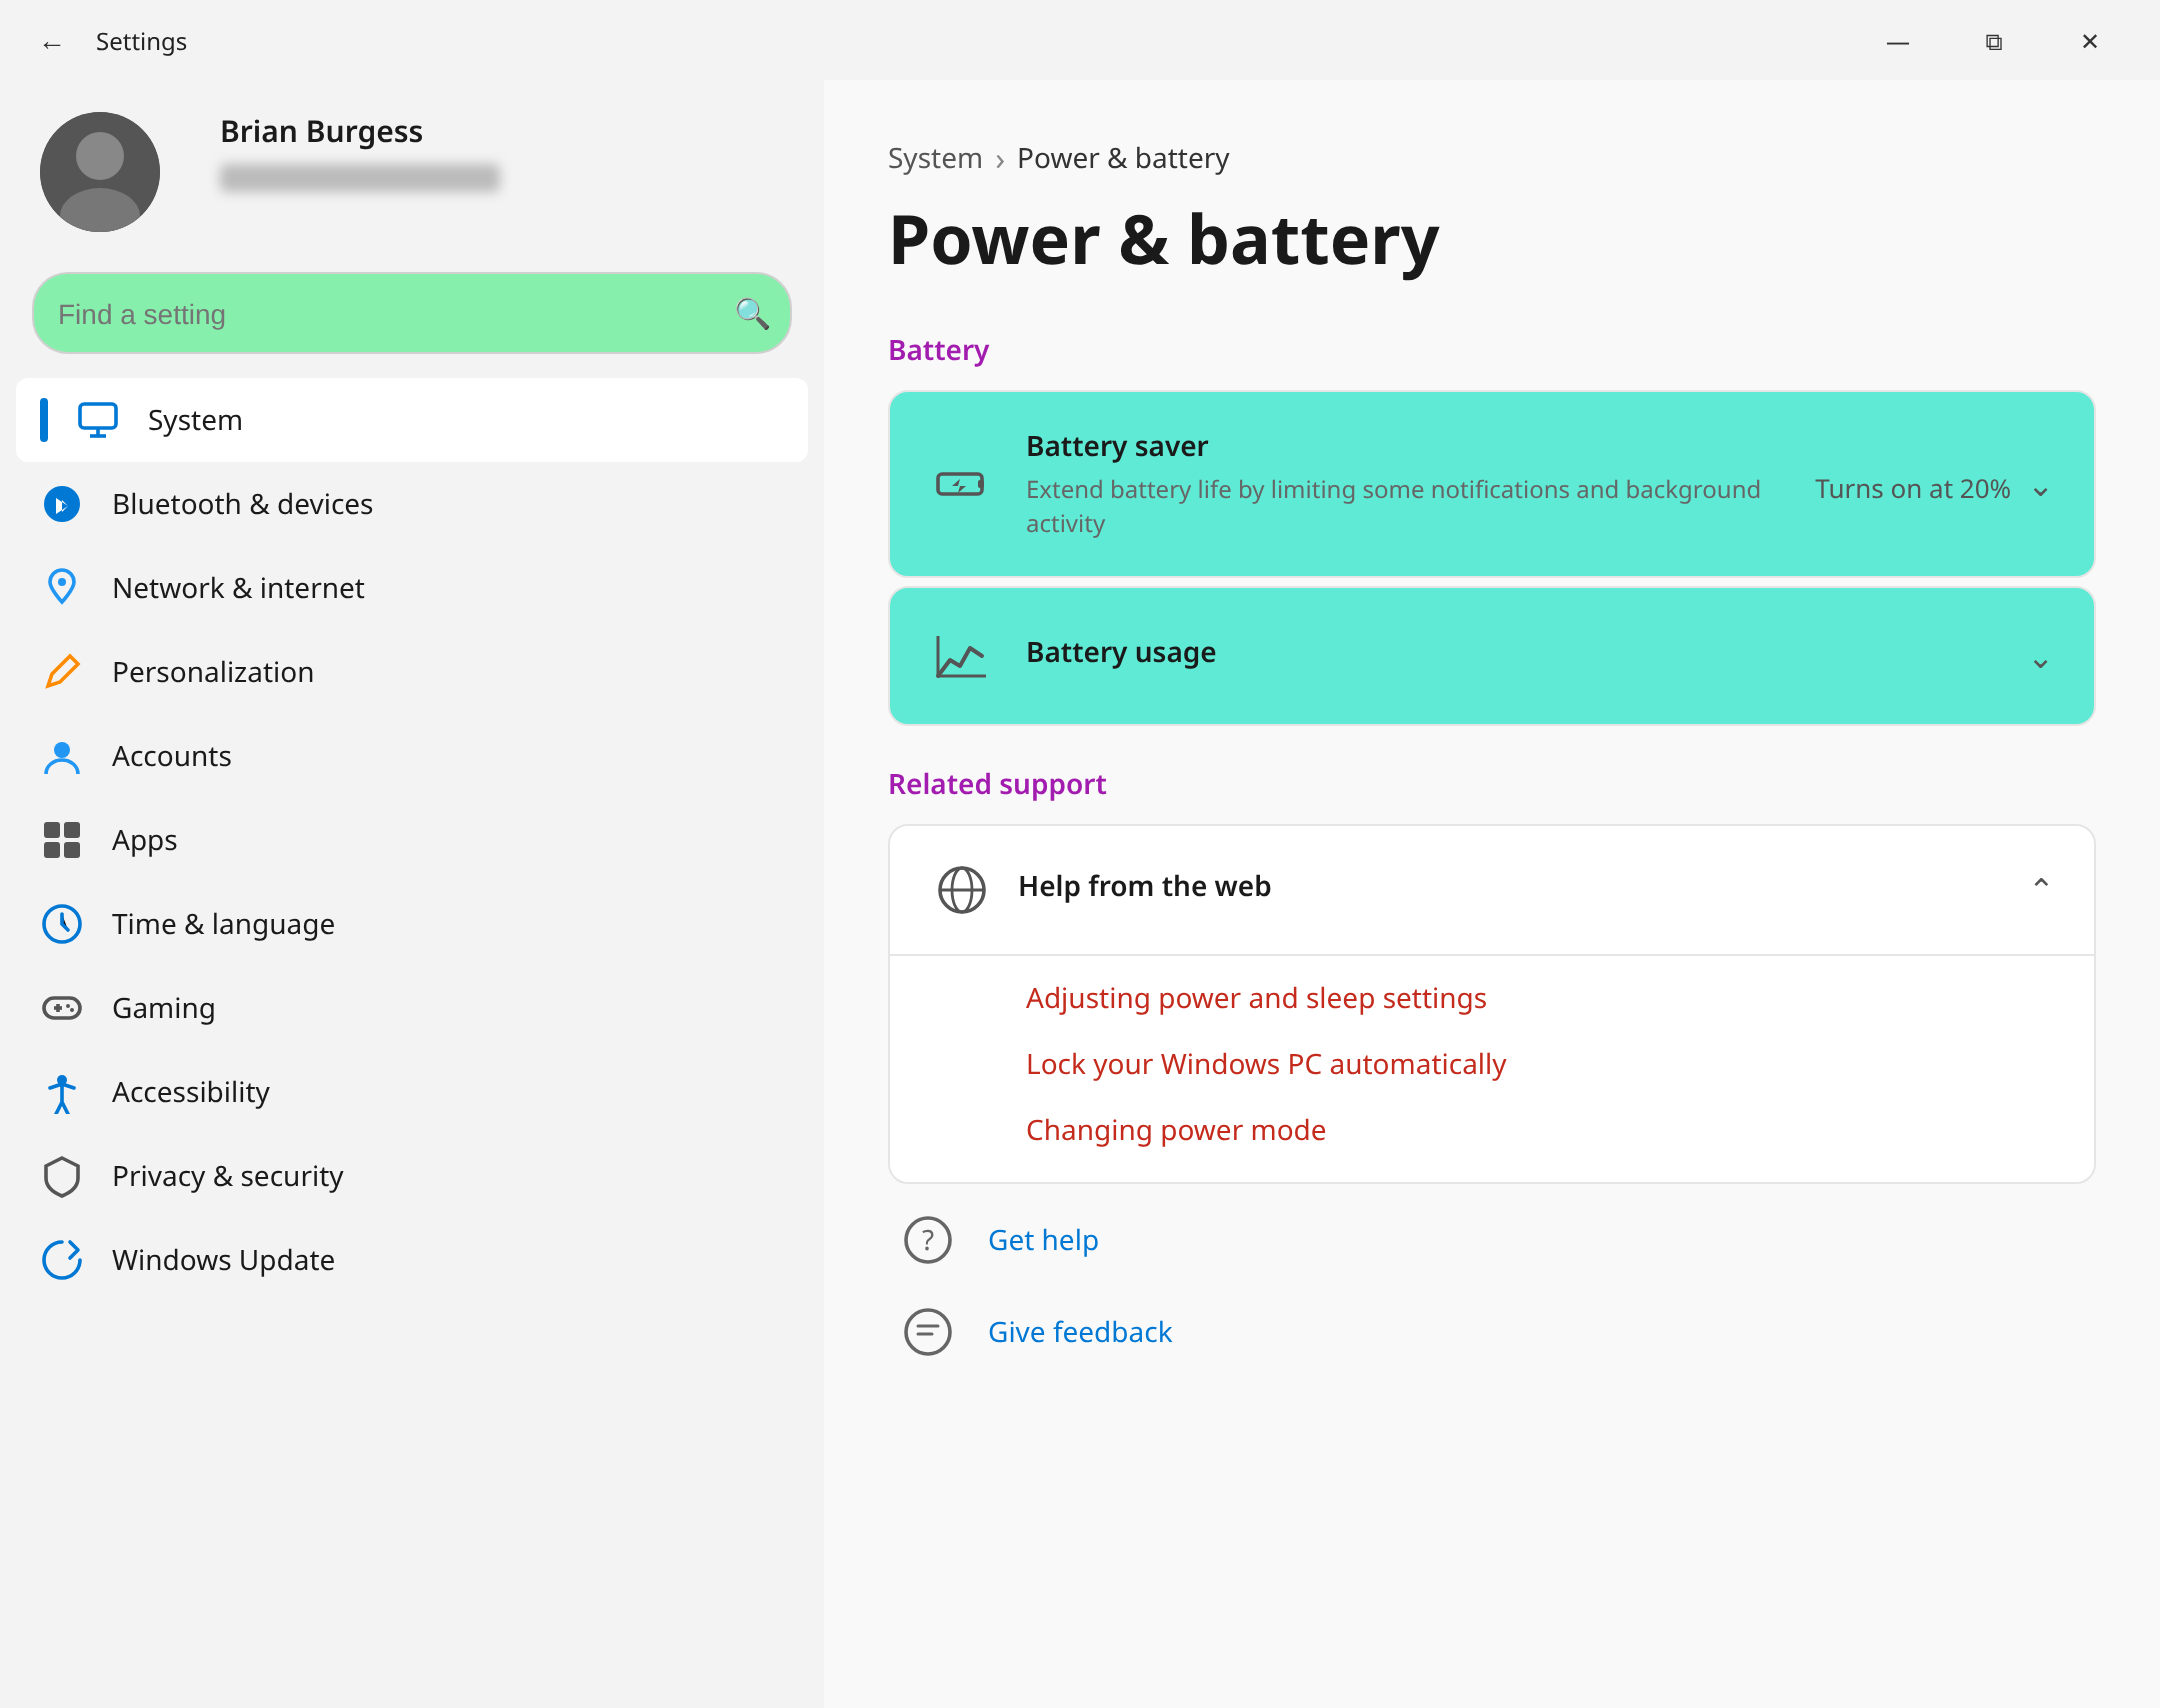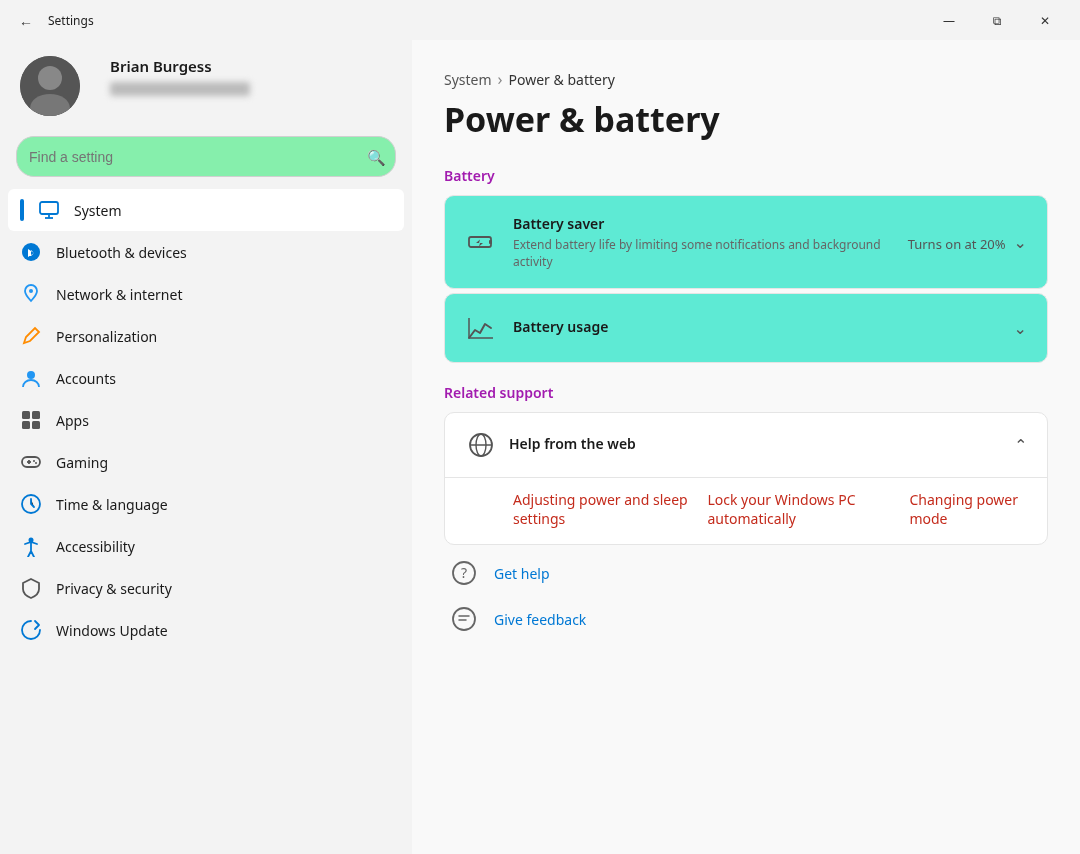--- a/index.html
+++ b/index.html
@@ -265,21 +265,21 @@
       display: flex;
       align-items: center;
       padding: 16px 20px;
       gap: 12px;
       cursor: pointer;
       border-bottom: 1px solid #e5e5e5;
     }
     .help-links-list {
       padding: 12px 20px 16px 68px;
       display: flex;
-      flex-direction: row;
+      flex-direction: column;
       gap: 14px;
     }
     .help-link {
       font-size: 14px;
       color: #c42b1c;
       cursor: pointer;
       text-decoration: none;
     }
 
     .bottom-actions {
@@ -405,37 +405,37 @@
               <rect x="12" y="2" width="8" height="8" rx="1.5" fill="#555"></rect>
               <rect x="2" y="12" width="8" height="8" rx="1.5" fill="#555"></rect>
               <rect x="12" y="12" width="8" height="8" rx="1.5" fill="#555"></rect>
             </svg>
           </div>
           <span class="nav-label">Apps</span>
         </li>
         <li class="nav-item">
           <div class="nav-icon">
             <svg width="22" height="22" viewBox="0 0 22 22">
+              <circle cx="11" cy="11" r="9" stroke="#0078d4" stroke-width="1.8" fill="none"></circle>
+              <path d="M11 6v5l3 3" stroke="#0078d4" stroke-width="1.8" stroke-linecap="round"></path>
+            </svg>
+          </div>
+          <span class="nav-label">Time &amp; language</span>
+        </li>
+        <li class="nav-item">
+          <div class="nav-icon">
+            <svg width="22" height="22" viewBox="0 0 22 22">
               <rect x="2" y="6" width="18" height="10" rx="5" stroke="#555" stroke-width="1.8" fill="none"></rect>
               <line x1="7" y1="11" x2="11" y2="11" stroke="#555" stroke-width="1.8"></line>
               <line x1="9" y1="9" x2="9" y2="13" stroke="#555" stroke-width="1.8"></line>
               <circle cx="14" cy="10" r="1" fill="#555"></circle>
               <circle cx="16" cy="12" r="1" fill="#555"></circle>
             </svg>
           </div>
           <span class="nav-label">Gaming</span>
-        </li>
-        <li class="nav-item">
-          <div class="nav-icon">
-            <svg width="22" height="22" viewBox="0 0 22 22">
-              <circle cx="11" cy="11" r="9" stroke="#0078d4" stroke-width="1.8" fill="none"></circle>
-              <path d="M11 6v5l3 3" stroke="#0078d4" stroke-width="1.8" stroke-linecap="round"></path>
-            </svg>
-          </div>
-          <span class="nav-label">Time &amp; language</span>
         </li>
         <li class="nav-item">
           <div class="nav-icon">
             <svg width="22" height="22" viewBox="0 0 22 22">
               <circle cx="11" cy="5" r="2.5" fill="#0078d4"></circle>
               <path d="M5 9l6-2 6 2M11 7v9M8 22l3-6 3 6" stroke="#0078d4" stroke-width="1.8" fill="none" stroke-linecap="round"></path>
             </svg>
           </div>
           <span class="nav-label">Accessibility</span>
         </li>

